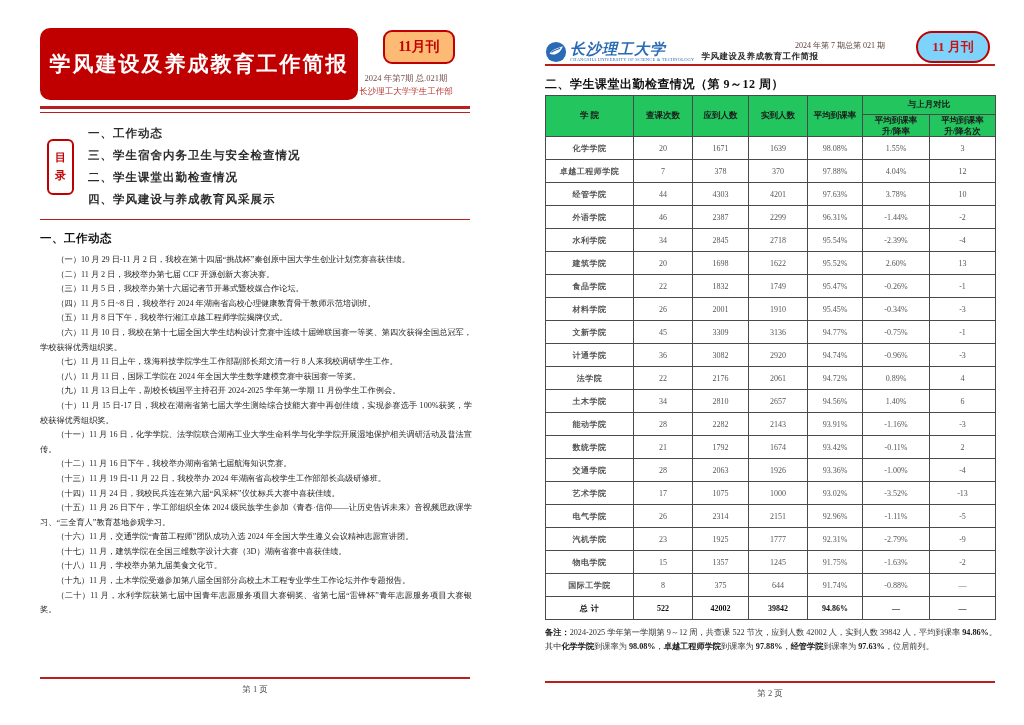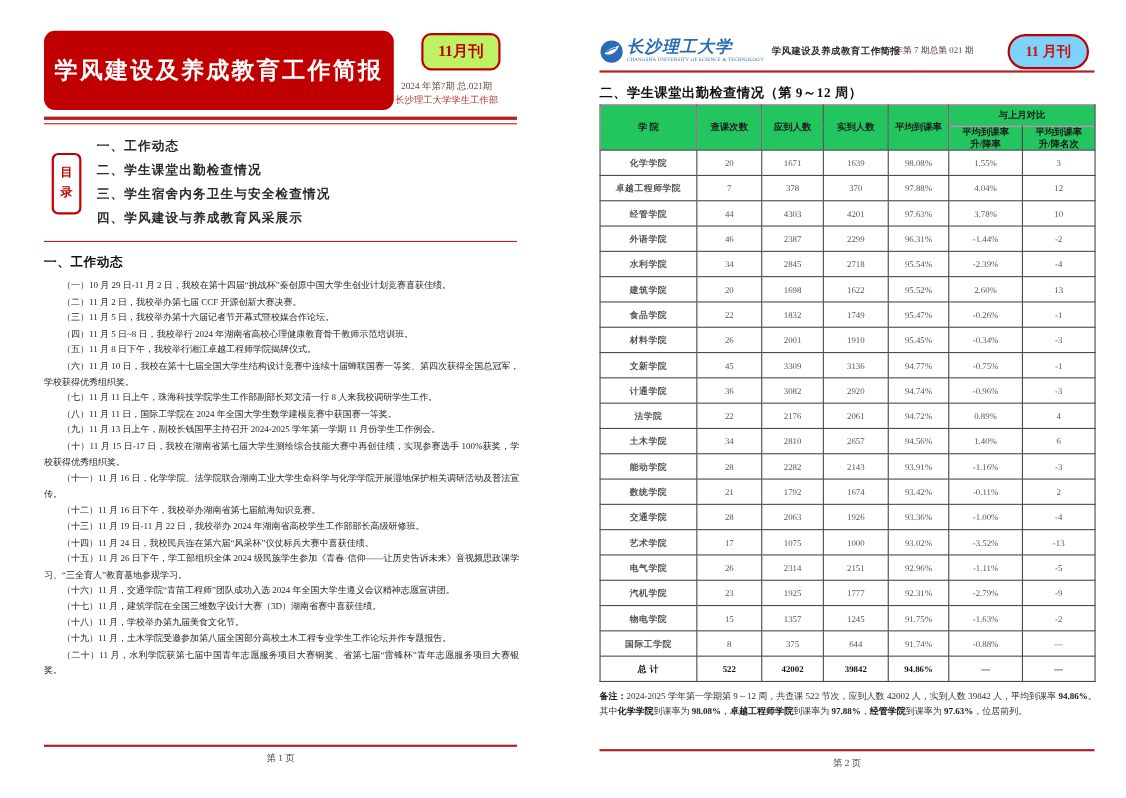--- a/index.html
+++ b/index.html
@@ -14,21 +14,21 @@
     background:#c00000; border-radius:10px;
     display:flex; align-items:center; justify-content:center;
   }
   .masthead-title {
     color:#ffffff; font-size:21px; font-weight:bold; letter-spacing:2px; white-space:nowrap;
   }
   .badge-left {
     position:absolute; left:383px; top:30px; width:72px; height:34px;
     border:2px solid #c00000; border-radius:9px; color:#c00000;
     font-size:14px; font-weight:bold; display:flex; align-items:center; justify-content:center;
-    background:#bef264;
+    background:#fdba74;
   }
   .issue-info-1 {
     position:absolute; left:345px; top:73px; width:122px; text-align:center;
     font-size:8.5px; color:#6d4a46; white-space:nowrap;
   }
   .publisher-1 {
     position:absolute; left:345px; top:86px; width:122px; text-align:center;
     font-size:8.5px; color:#b5322c; white-space:nowrap;
   }
   .rule-double {
@@ -52,21 +52,21 @@
   .section-1 .heading { font-size:11.5px; font-weight:bold; color:#111; margin-bottom:7px; letter-spacing:0.5px; }
   .work-item {
     font-size:8.2px; line-height:14.6px; text-indent:2em; text-align:justify; color:#262626;
   }
   .footer-line-1 { position:absolute; left:40px; top:677px; width:430px; border-top:2px solid #b81f1f; }
   .footer-1 { position:absolute; left:40px; top:684px; width:430px; text-align:center; font-size:8.5px; color:#4a4a4a; }
 
   
   .p2-header {
     position:absolute; left:545px; top:30px; width:362px; height:33px;
-    display:flex; align-items:center;
+    display:flex; align-items:flex-end;
   }
   .logo { width:22px; height:22px; flex:0 0 auto; }
   .uni-block { display:flex; flex-direction:column; margin-left:3px; }
   .uni-name {
     color:#2a6bb5; font-size:15px; font-weight:bold; font-style:italic;
     letter-spacing:1px; white-space:nowrap; line-height:15px;
   }
   .uni-en { color:#2a6bb5; font-size:4.5px; letter-spacing:0.2px; white-space:nowrap; line-height:6px; }
   .p2-bulletin-title {
     margin-left:7px; font-size:8.5px; font-weight:bold; color:#2d2d2d;
@@ -115,22 +115,22 @@
     <div class="masthead-title">学风建设及养成教育工作简报</div>
   </div>
   <div class="badge-left">11月刊</div>
   <div class="issue-info-1">2024 年第7期 总.021期</div>
   <div class="publisher-1">长沙理工大学学生工作部</div>
   <div class="rule-double"></div>
 
   <div class="toc-box">目录</div>
   <div class="toc-list">
       <div class="toc-item">一、工作动态</div>
+      <div class="toc-item">三、学生宿舍内务卫生与安全检查情况</div>
       <div class="toc-item">二、学生课堂出勤检查情况</div>
-      <div class="toc-item">三、学生宿舍内务卫生与安全检查情况</div>
       <div class="toc-item">四、学风建设与养成教育风采展示</div>
     </div>
   <div class="rule-thin-1"></div>
 
   <div class="section-1">
     <div class="heading">一、工作动态</div>
     <div id="work-items">
         <p class="work-item">（一）10 月 29 日-11 月 2 日，我校在第十四届“挑战杯”秦创原中国大学生创业计划竞赛喜获佳绩。</p>
         <p class="work-item">（二）11 月 2 日，我校举办第七届 CCF 开源创新大赛决赛。</p>
         <p class="work-item">（三）11 月 5 日，我校举办第十六届记者节开幕式暨校媒合作论坛。</p>

